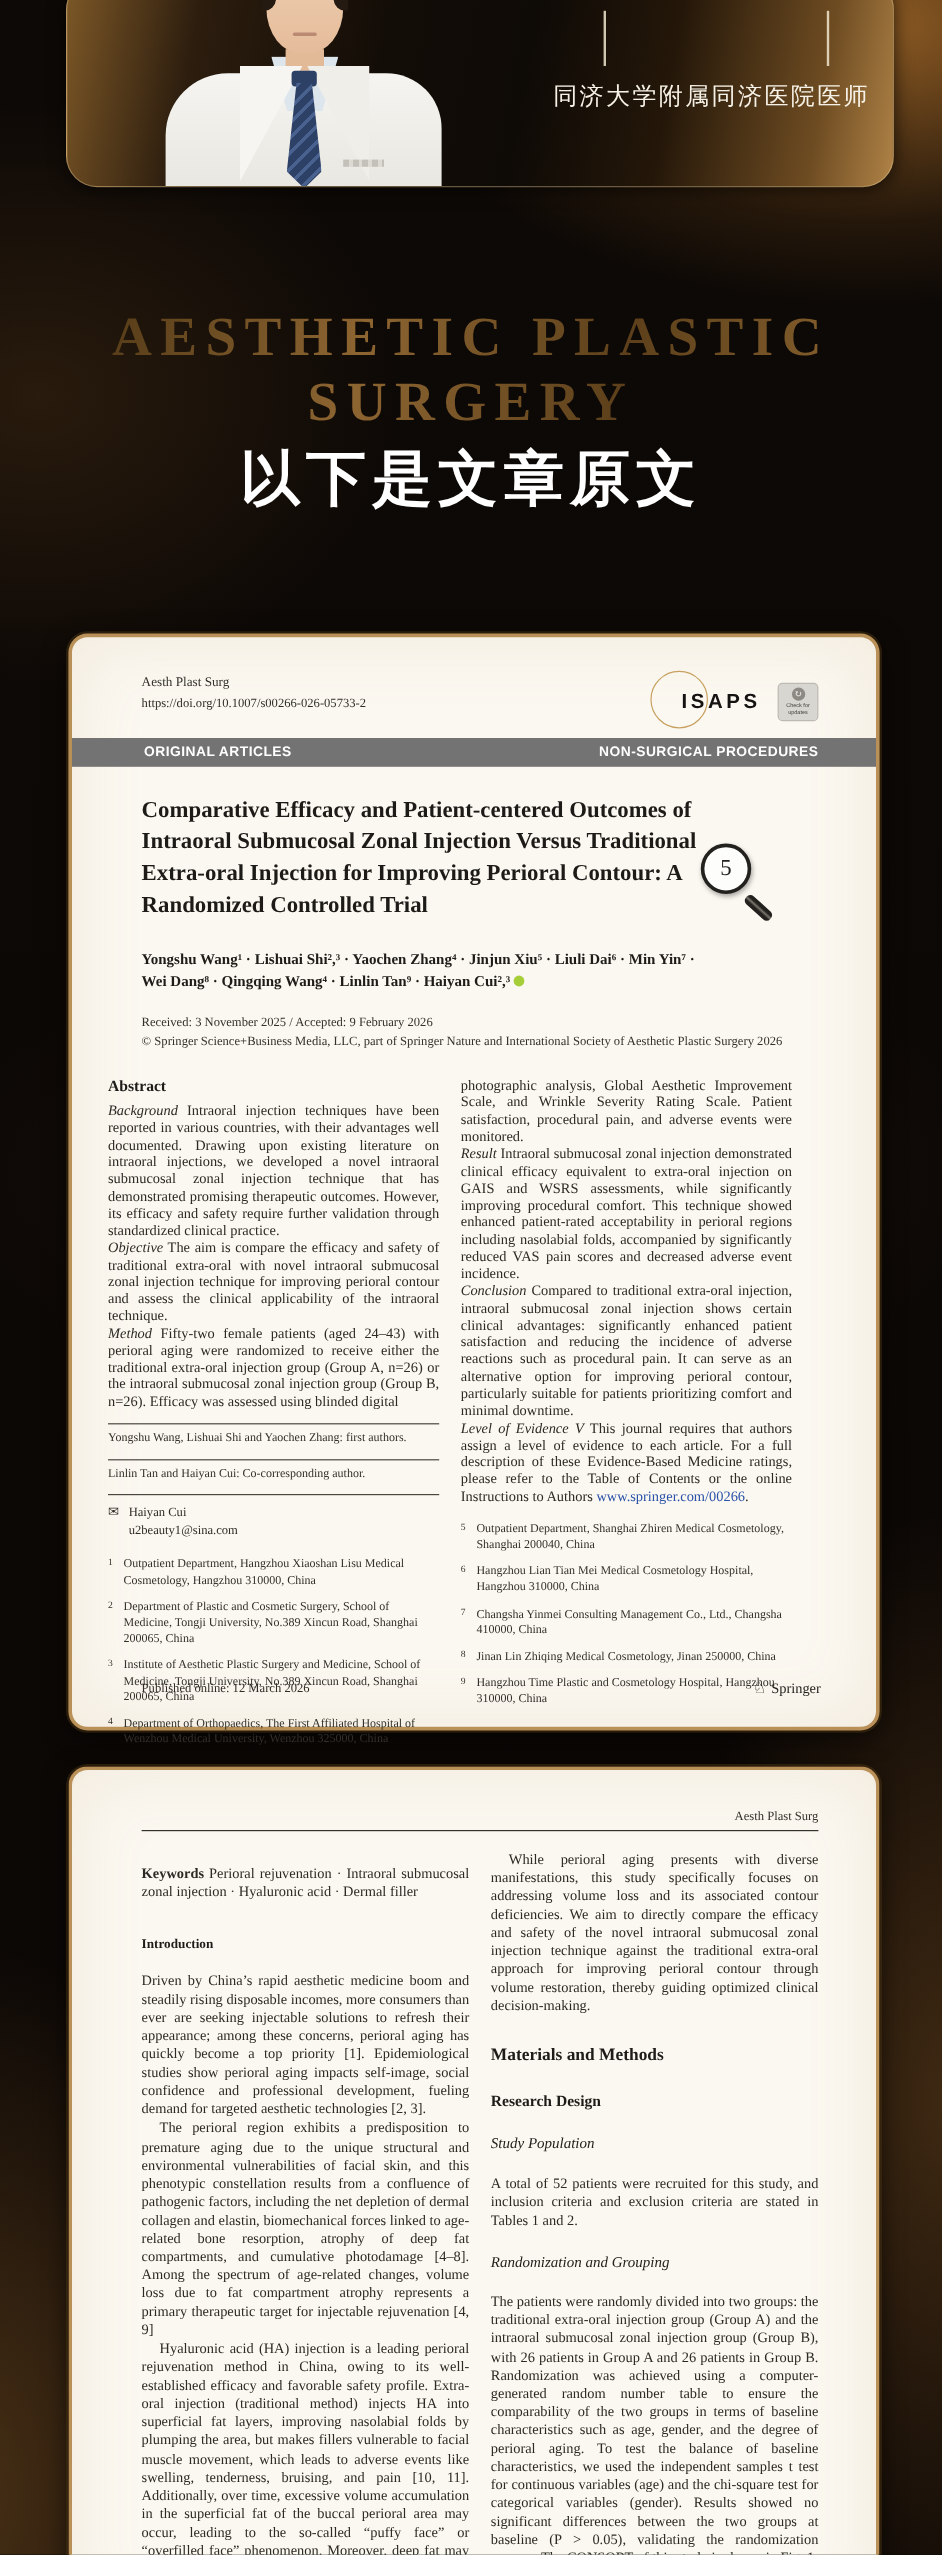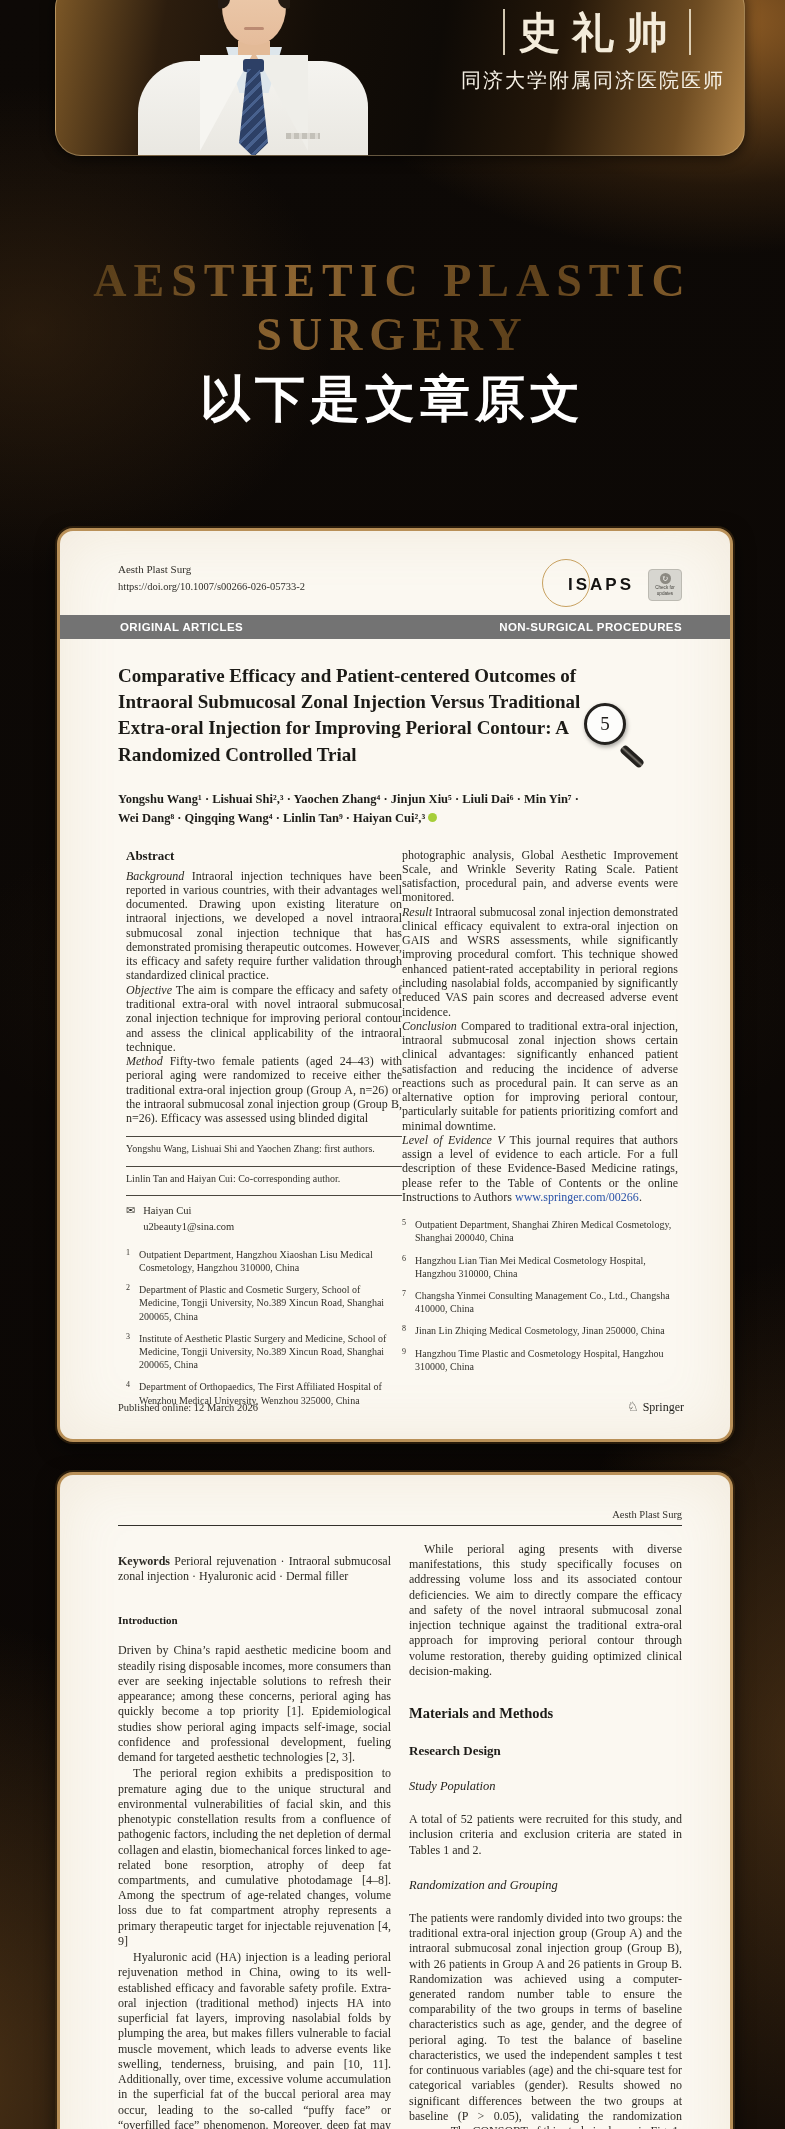--- a/index.html
+++ b/index.html
@@ -102,21 +102,21 @@
                 font-family:"Liberation Serif",serif; font-size:19px; color:#23211e; }
   .mag-handle { position:absolute; left:38px; top:40px; width:27px; height:9px; border-radius:4px;
                 background:linear-gradient(180deg,#23211e 30%,#7a766e 50%,#23211e 70%);
                 transform:rotate(42deg); transform-origin:0 50%; }
 
   .p1-authors { padding:22px 150px 0 58px; font-size:12.5px; font-weight:700; line-height:1.55; color:#1d1c18; }
   .orcid { display:inline-block; width:9px; height:9px; border-radius:50%; background:#a6ce39; margin-left:3px; }
 
   .p1-received { padding:16px 48px 0 58px; font-size:10.5px; line-height:1.6; color:#33312b; }
 
-  .p1-cols { display:flex; padding:19px 48px 0 66px; }
+  .p1-cols { display:flex; gap:18px; padding:19px 48px 0 30px; }
   .colL { width:276px; } .colR { width:276px; }
   .abs-h { font-size:13px; font-weight:700; margin-bottom:5px; color:#1d1c18; }
   .absp { font-size:12px; line-height:1.19; text-align:justify; color:#2c2a24; }
   .lbl { font-style:italic; }
   a.link, .link { color:#2a52a8; }
 
   .fn { border-top:1px solid #4a473f; margin-top:11px; padding-top:5px; font-size:10px; line-height:1.3; color:#33312b; }
   .corr { border-top:1px solid #4a473f; margin-top:10px; padding-top:7px; display:flex; gap:8px; font-size:10.5px; line-height:1.45; color:#2e2c26; }
   .env { font-size:11px; }
   .affils { margin-top:14px; }
@@ -154,21 +154,20 @@
     <div class="tie-knot"></div>
     <div class="tie"></div>
     <div class="face"></div>
     <div class="hair-l"></div>
     <div class="hair-r"></div>
     <div class="mouth"></div>
     <div class="coat-tag"></div>
   </div>
   <div class="bracket bl"></div>
   <div class="bracket br"></div>
-  <div class="doc-name">史礼帅</div>
   <div class="doc-title">同济大学附属同济医院医师</div>
 </div>
 
 <div class="watermark">
   <div>AESTHETIC PLASTIC</div>
   <div>SURGERY</div>
 </div>
 <div class="section-title">以下是文章原文</div>
 
 <div class="page page1">
@@ -198,20 +197,24 @@
 
   <div class="p1-title">Comparative Efficacy and Patient-centered Outcomes of Intraoral Submucosal Zonal Injection Versus Traditional Extra-oral Injection for Improving Perioral Contour: A Randomized Controlled Trial</div>
 
   <div class="magnifier">
     <div class="mag-circle">5</div>
     <div class="mag-handle"></div>
   </div>
 
   <div class="p1-authors"><span>Yongshu Wang¹ · Lishuai Shi²,³ · Yaochen Zhang⁴ · Jinjun Xiu⁵ · Liuli Dai⁶ · Min Yin⁷ · Wei Dang⁸ · Qingqing Wang⁴ · Linlin Tan⁹ · Haiyan Cui²,³</span><span class="orcid"></span></div>
 
+  <div class="p1-received">
+    <div>Received: 3 November 2025 / Accepted: 9 February 2026</div>
+    <div>© Springer Science+Business Media, LLC, part of Springer Nature and International Society of Aesthetic Plastic Surgery 2026</div>
+  </div>
 
   <div class="p1-cols">
     <div class="colL">
       <div class="abs-h">Abstract</div>
       <p class="absp"><span class="lbl">Background</span><span> Intraoral injection techniques have been reported in various countries, with their advantages well documented. Drawing upon existing literature on intraoral injections, we developed a novel intraoral submucosal zonal injection technique that has demonstrated promising therapeutic outcomes. However, its efficacy and safety require further validation through standardized clinical practice.</span></p>
       <p class="absp"><span class="lbl">Objective</span><span> The aim is compare the efficacy and safety of traditional extra-oral with novel intraoral submucosal zonal injection technique for improving perioral contour and assess the clinical applicability of the intraoral technique.</span></p>
       <p class="absp"><span class="lbl">Method</span><span> Fifty-two female patients (aged 24–43) with perioral aging were randomized to receive either the traditional extra-oral injection group (Group A, n=26) or the intraoral submucosal zonal injection group (Group B, n=26). Efficacy was assessed using blinded digital</span></p>
 
       <div class="fn">Yongshu Wang, Lishuai Shi and Yaochen Zhang: first authors.</div>
       <div class="fn">Linlin Tan and Haiyan Cui: Co-corresponding author.</div>

